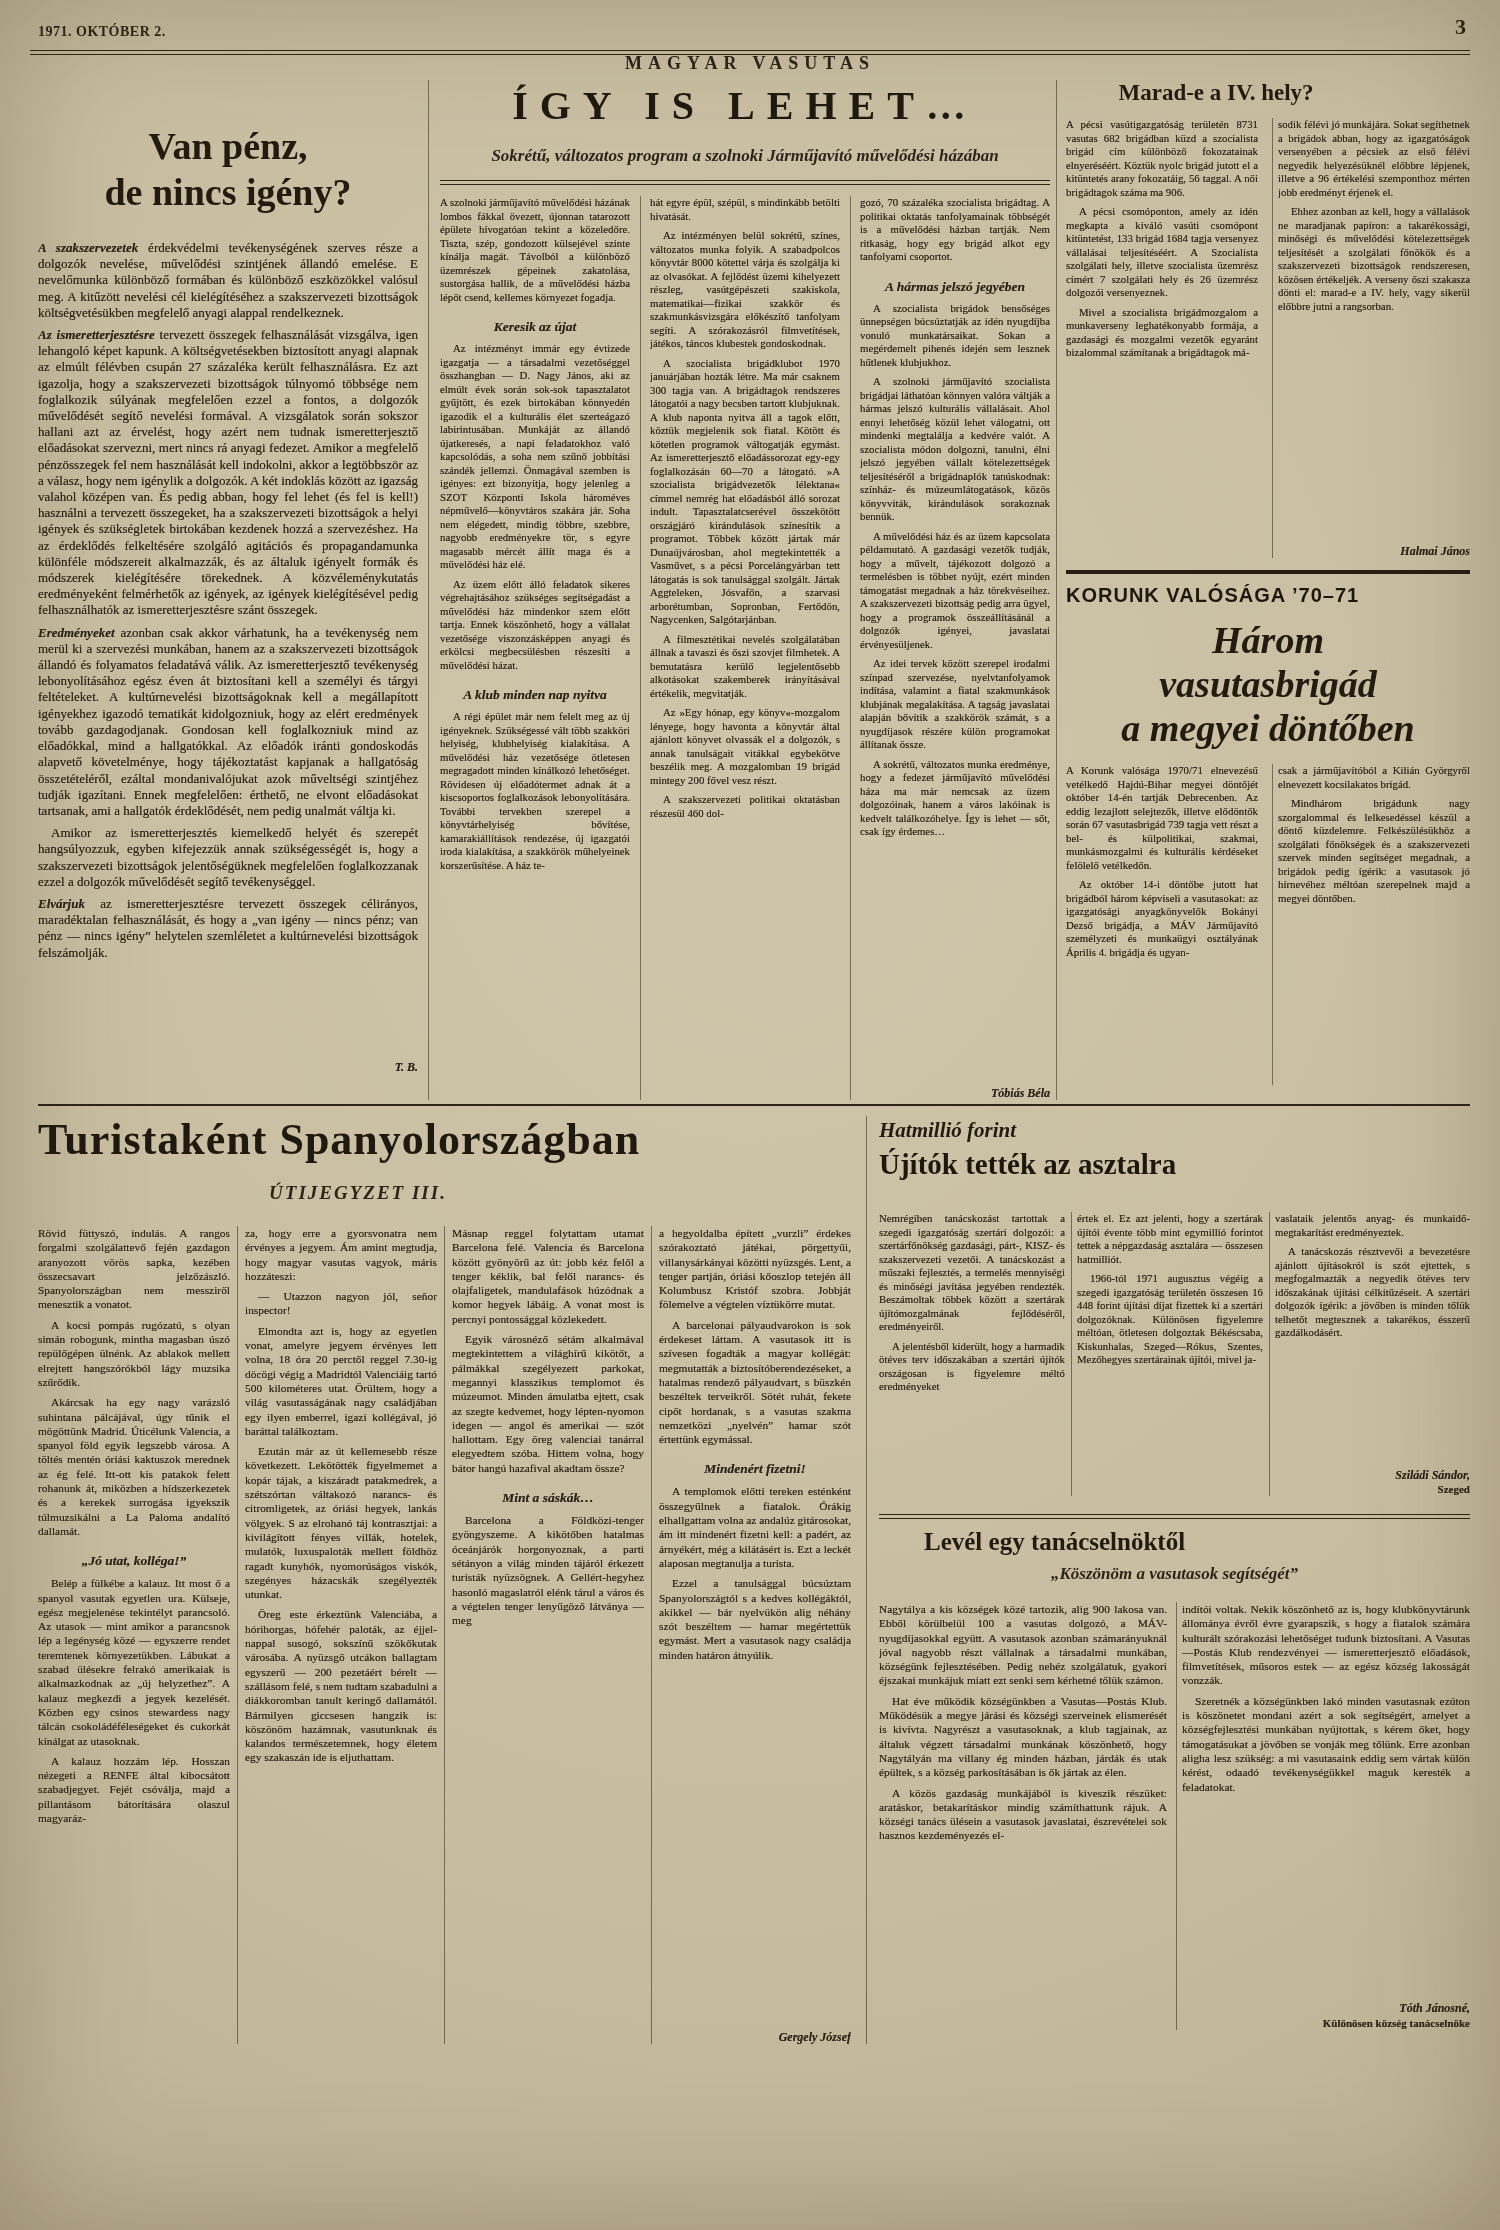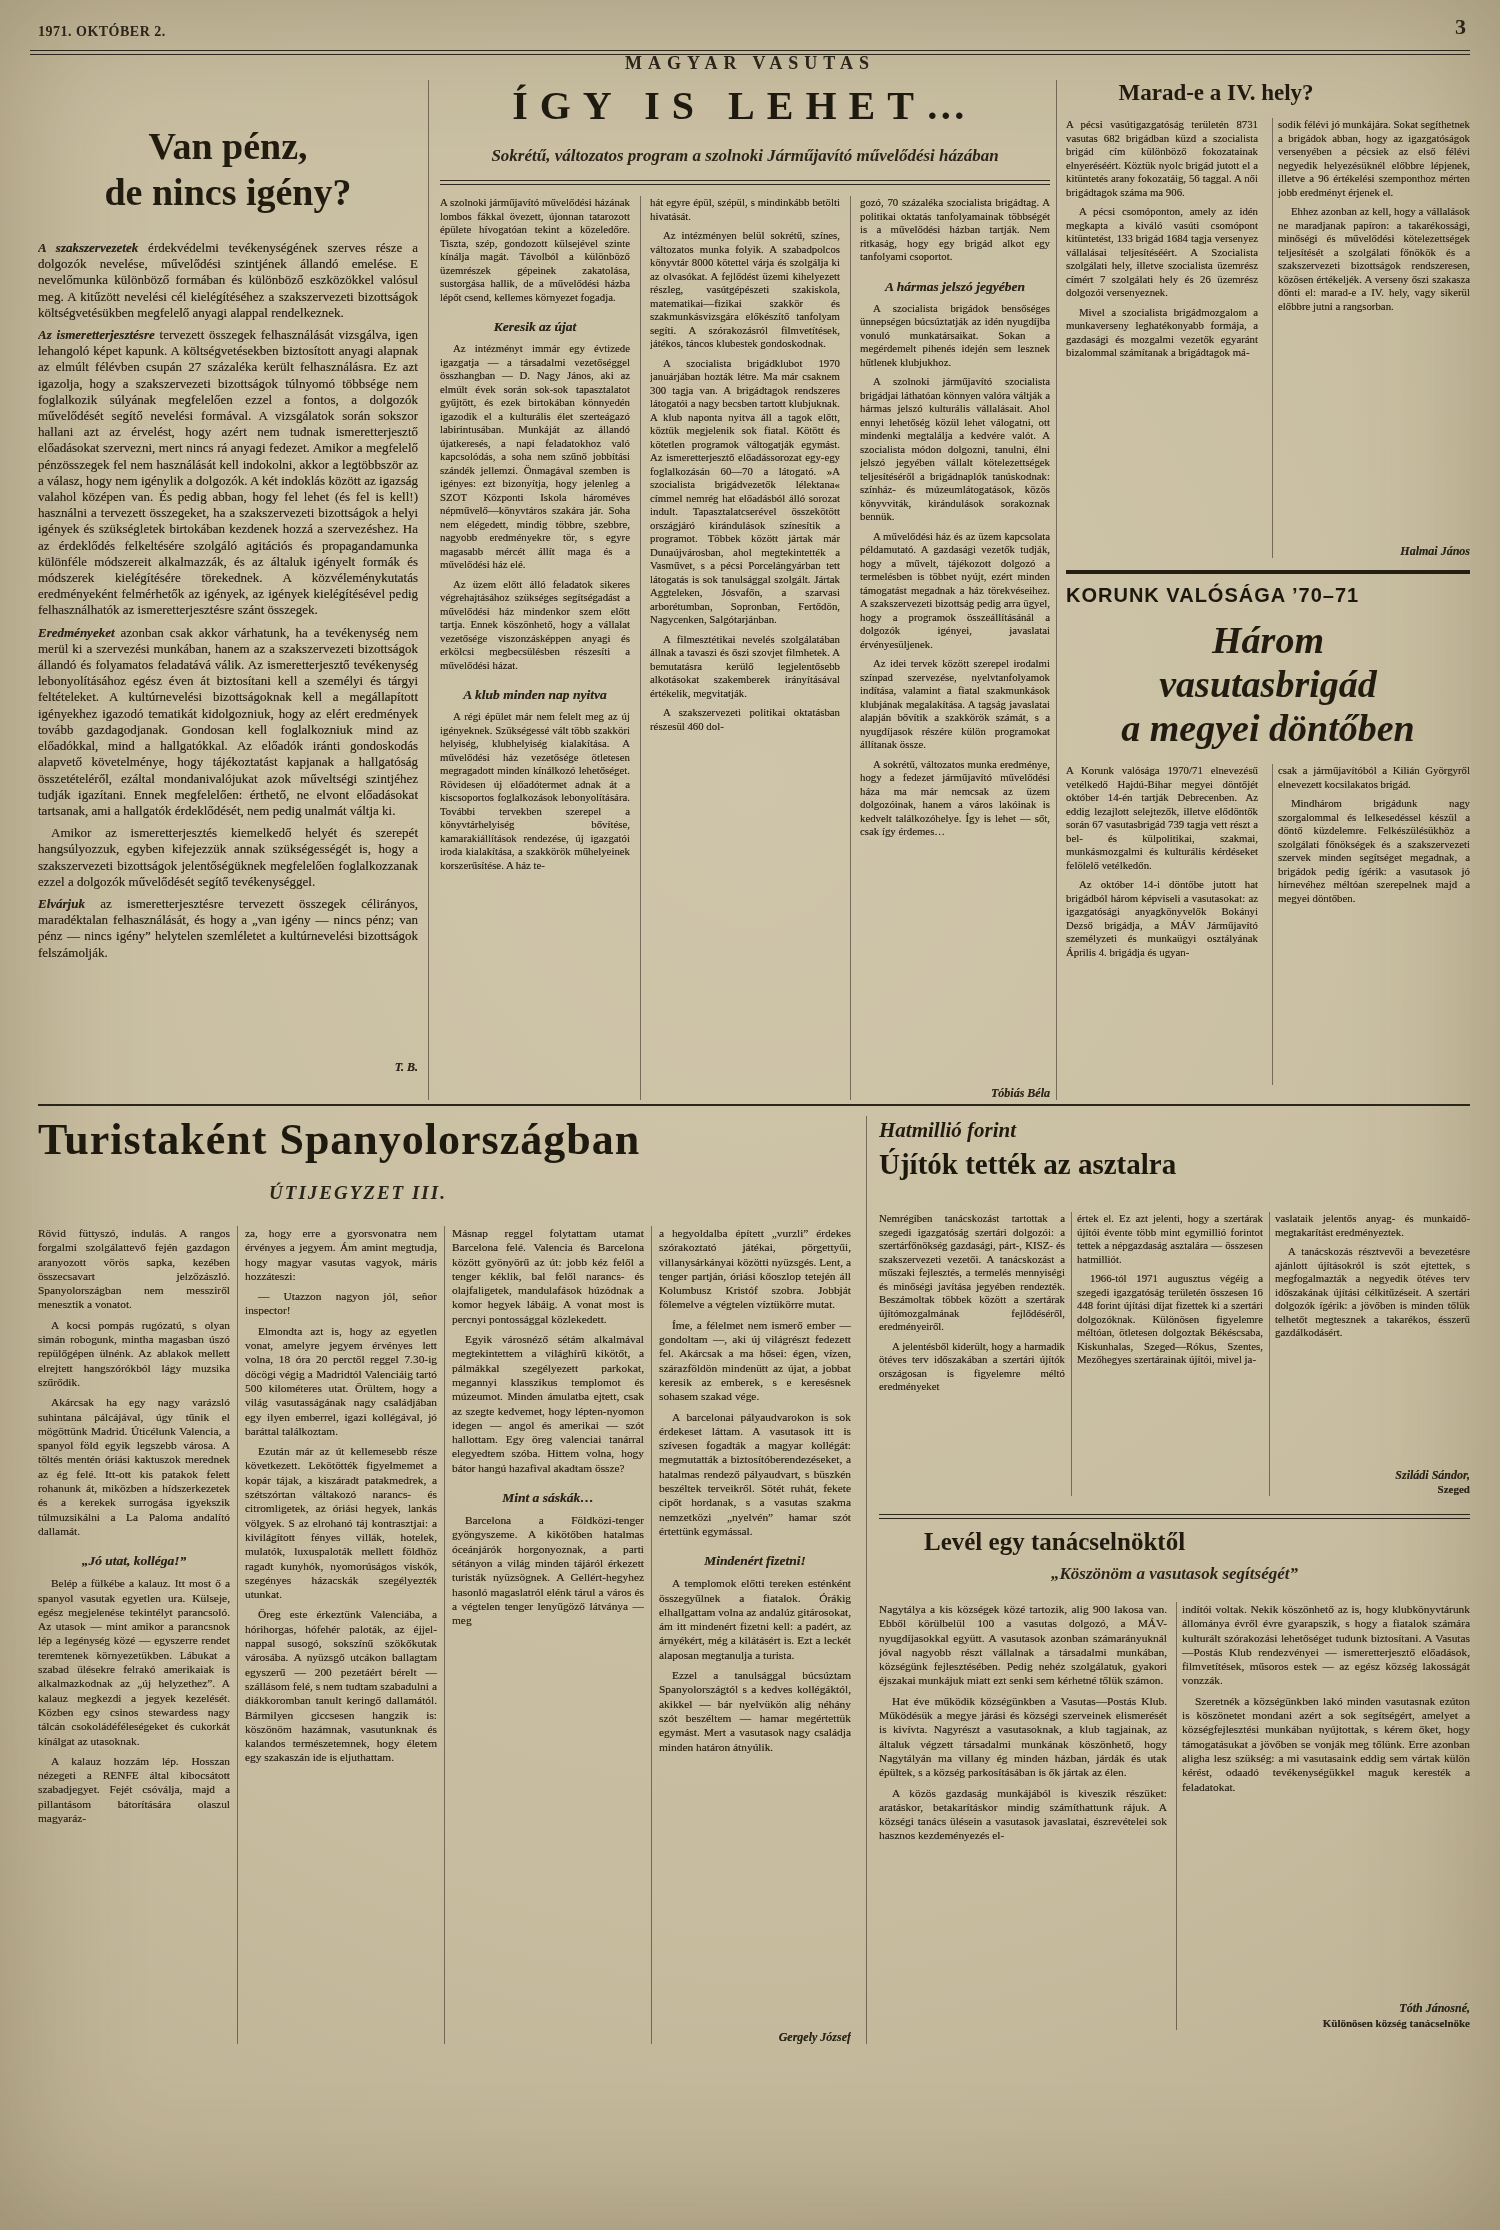--- a/index.html
+++ b/index.html
@@ -84,20 +84,21 @@
     <p>Az intézményt immár egy évtizede igazgatja — a társadalmi vezetőséggel összhangban — D. Nagy János, aki az elmúlt évek során sok-sok tapasztalatot gyűjtött, és ezek birtokában könnyedén igazodik el a kulturális élet szerteágazó labirintusában. Munkáját az állandó újatkeresés, a napi feladatokhoz való kapcsolódás, a soha nem szűnő jobbítási szándék jellemzi. Önmagával szemben is igényes: ezt bizonyítja, hogy jelenleg a SZOT Központi Iskola hároméves népművelő—könyvtáros szakára jár. Soha nem elégedett, mindig többre, szebbre, nagyobb eredményekre tör, s egyre magasabb mércét állít maga és a művelődési ház elé.</p>
     <p>Az üzem előtt álló feladatok sikeres végrehajtásához szükséges segítségadást a művelődési ház mindenkor szem előtt tartja. Ennek köszönhető, hogy a vállalat vezetősége viszonzásképpen anyagi és erkölcsi megbecsülésben részesíti a művelődési házat.</p>
     <div class="subhead">A klub minden nap nyitva</div>
     <p>A régi épület már nem felelt meg az új igényeknek. Szükségessé vált több szakköri helyiség, klubhelyiség kialakítása. A művelődési ház vezetősége ötletesen megragadott minden kínálkozó lehetőséget. Rövidesen új előadótermet adnak át a kiscsoportos foglalkozások lebonyolítására. További tervekben szerepel a könyvtárhelyiség bővítése, kamarakiállítások rendezése, új igazgatói iroda kialakítása, a szakkörök műhelyeinek korszerűsítése. A ház te-</p>
   </div>
   <div class="col fs-s" style="left:650px;top:196px;width:190px;height:904px">
     <p class="noind">hát egyre épül, szépül, s mindinkább betölti hivatását.</p>
     <p>Az intézményen belül sokrétű, színes, változatos munka folyik. A szabadpolcos könyvtár 8000 kötettel várja és szolgálja ki az olvasókat. A fejlődést üzemi kihelyezett részleg, vasútgépészeti szakiskola, matematikai—fizikai szakkör és szakmunkásvizsgára előkészítő tanfolyam segíti. A szórakozásról filmvetítések, játékos, táncos klubestek gondoskodnak.</p>
     <p>A szocialista brigádklubot 1970 januárjában hozták létre. Ma már csaknem 300 tagja van. A brigádtagok rendszeres látogatói a nagy becsben tartott klubjuknak. A klub naponta nyitva áll a tagok előtt, köztük megjelenik sok fiatal. Kötött és kötetlen programok váltogatják egymást. Az ismeretterjesztő előadássorozat egy-egy foglalkozásán 60—70 a látogató. »A szocialista brigádvezetők lélektana« címmel nemrég hat előadásból álló sorozat indult. Tapasztalatcserével összekötött országjáró kirándulások színesítik a programot. Többek között jártak már Dunaújvárosban, ahol megtekintették a Vasművet, s a pécsi Porcelángyárban tett látogatás is sok tanulsággal szolgált. Jártak Aggteleken, Jósvafőn, a szarvasi arborétumban, Sopronban, Fertődön, Nagycenken, Salgótarjánban.</p>
     <p>A filmesztétikai nevelés szolgálatában állnak a tavaszi és őszi szovjet filmhetek. A bemutatásra kerülő legjelentősebb alkotásokat szakemberek irányításával értékelik, megvitatják.</p>
+    <p>Az »Egy hónap, egy könyv«-mozgalom lényege, hogy havonta a könyvtár által ajánlott könyvet olvassák el a dolgozók, s annak tanulságait vitákkal egybekötve beszélik meg. A mozgalomban 19 brigád mintegy 200 fővel vesz részt.</p>
     <p>A szakszervezeti politikai oktatásban részesül 460 dol-</p>
   </div>
   <div class="col fs-s" style="left:860px;top:196px;width:190px;height:904px">
     <p class="noind">gozó, 70 százaléka szocialista brigádtag. A politikai oktatás tanfolyamainak többségét is a művelődési házban tartják. Nem ritkaság, hogy egy brigád alkot egy tanfolyami csoportot.</p>
     <div class="subhead">A hármas jelszó jegyében</div>
     <p>A szocialista brigádok bensőséges ünnepségen búcsúztatják az idén nyugdíjba vonuló munkatársaikat. Sokan a megérdemelt pihenés idején sem lesznek hűtlenek klubjukhoz.</p>
     <p>A szolnoki járműjavító szocialista brigádjai láthatóan könnyen valóra váltják a hármas jelszó kulturális vállalásait. Ahol ennyi lehetőség közül lehet válogatni, ott mindenki megtalálja a kedvére valót. A szocialista módon dolgozni, tanulni, élni jelszó jegyében vállalt kötelezettségek teljesítéséről a brigádnaplók tanúskodnak: színház- és múzeumlátogatások, közös könyvviták, kirándulások sorakoznak bennük.</p>
     <p>A művelődési ház és az üzem kapcsolata példamutató. A gazdasági vezetők tudják, hogy a művelt, tájékozott dolgozó a termelésben is többet nyújt, ezért minden támogatást megadnak a ház törekvéseihez. A szakszervezeti bizottság pedig arra ügyel, hogy a programok összeállításánál a dolgozók igényei, javaslatai érvényesüljenek.</p>
     <p>Az idei tervek között szerepel irodalmi színpad szervezése, nyelvtanfolyamok indítása, valamint a fiatal szakmunkások klubjának megalakítása. A tagság javaslatai alapján bővítik a szakkörök számát, s a nyugdíjasok részére külön programokat állítanak össze.</p>
     <p>A sokrétű, változatos munka eredménye, hogy a fedezet járműjavító művelődési háza ma már nemcsak az üzem dolgozóinak, hanem a város lakóinak is kedvelt találkozóhelye. Így is lehet — sőt, csak így érdemes…</p>
@@ -153,21 +154,20 @@
     <p>Öreg este érkeztünk Valenciába, a hórihorgas, hófehér paloták, az éjjel-nappal susogó, sokszínű szökőkutak városába. A nyüzsgő utcákon ballagtam egyszerű — 200 pezetáért bérelt — szállásom felé, s nem tudtam szabadulni a diákkoromban tanult keringő dallamától. Bármilyen giccsesen hangzik is: köszönöm hazámnak, vasutunknak és kalandos természetemnek, hogy életem egy szakaszán ide is eljuthattam.</p>
   </div>
   <div class="col fs-m" style="left:452px;top:1226px;width:192px;height:818px">
     <p class="noind">Másnap reggel folytattam utamat Barcelona felé. Valencia és Barcelona között gyönyörű az út: jobb kéz felől a tenger kéklik, bal felől narancs- és olajfaligetek, mandulafások húzódnak a komor hegyek lábáig. A vonat most is percnyi pontossággal közlekedett.</p>
     <p>Egyik városnéző sétám alkalmával megtekintettem a világhírű kikötőt, a pálmákkal szegélyezett parkokat, megannyi klasszikus templomot és múzeumot. Minden ámulatba ejtett, csak az szegte kedvemet, hogy lépten-nyomon idegen — angol és amerikai — szót hallottam. Egy öreg valenciai tanárral elegyedtem szóba. Hittem volna, hogy bátor hangú hazafival akadtam össze?</p>
     <div class="subhead">Mint a sáskák…</div>
     <p>Barcelona a Földközi-tenger gyöngyszeme. A kikötőben hatalmas óceánjárók horgonyoznak, a parti sétányon a világ minden tájáról érkezett turisták nyüzsögnek. A Gellért-hegyhez hasonló magaslatról elénk tárul a város és a végtelen tenger lenyűgöző látványa — meg</p>
   </div>
   <div class="col fs-m" style="left:659px;top:1226px;width:192px;height:818px">
     <p class="noind">a hegyoldalba épített „vurzli” érdekes szórakoztató játékai, pörgettyűi, villanysárkányai közötti nyüzsgés. Lent, a tenger partján, óriási kőoszlop tetején áll Kolumbusz Kristóf szobra. Jobbját fölemelve a végtelen víztükörre mutat.</p>
-    <p>Íme, a félelmet nem ismerő ember — gondoltam —, aki új világrészt fedezett fel. Akárcsak a ma hősei: égen, vízen, szárazföldön mindenütt az újat, a jobbat keresik az emberek, s e keresésnek sohasem szakad vége.</p>
     <p>A barcelonai pályaudvarokon is sok érdekeset láttam. A vasutasok itt is szívesen fogadták a magyar kollégát: megmutatták a biztosítóberendezéseket, a hatalmas rendező pályaudvart, s büszkén beszéltek terveikről. Sötét ruhát, fekete cipőt hordanak, s a vasutas szakma nemzetközi „nyelvén” hamar szót értettünk egymással.</p>
     <div class="subhead">Mindenért fizetni!</div>
     <p>A templomok előtti tereken esténként összegyűlnek a fiatalok. Órákig elhallgattam volna az andalúz gitárosokat, ám itt mindenért fizetni kell: a padért, az árnyékért, még a kilátásért is. Ezt a leckét alaposan megtanulja a turista.</p>
     <p>Ezzel a tanulsággal búcsúztam Spanyolországtól s a kedves kollégáktól, akikkel — bár nyelvükön alig néhány szót beszéltem — hamar megértettük egymást. Mert a vasutasok nagy családja minden határon átnyúlik.</p>
     <div class="sig">Gergely József</div>
   </div>
 
   <div class="abs i-kicker">Hatmillió forint</div>
   <div class="abs t-innov">Újítók tették az asztalra</div>
   <div class="col fs-s" style="left:879px;top:1212px;width:186px;height:284px">

